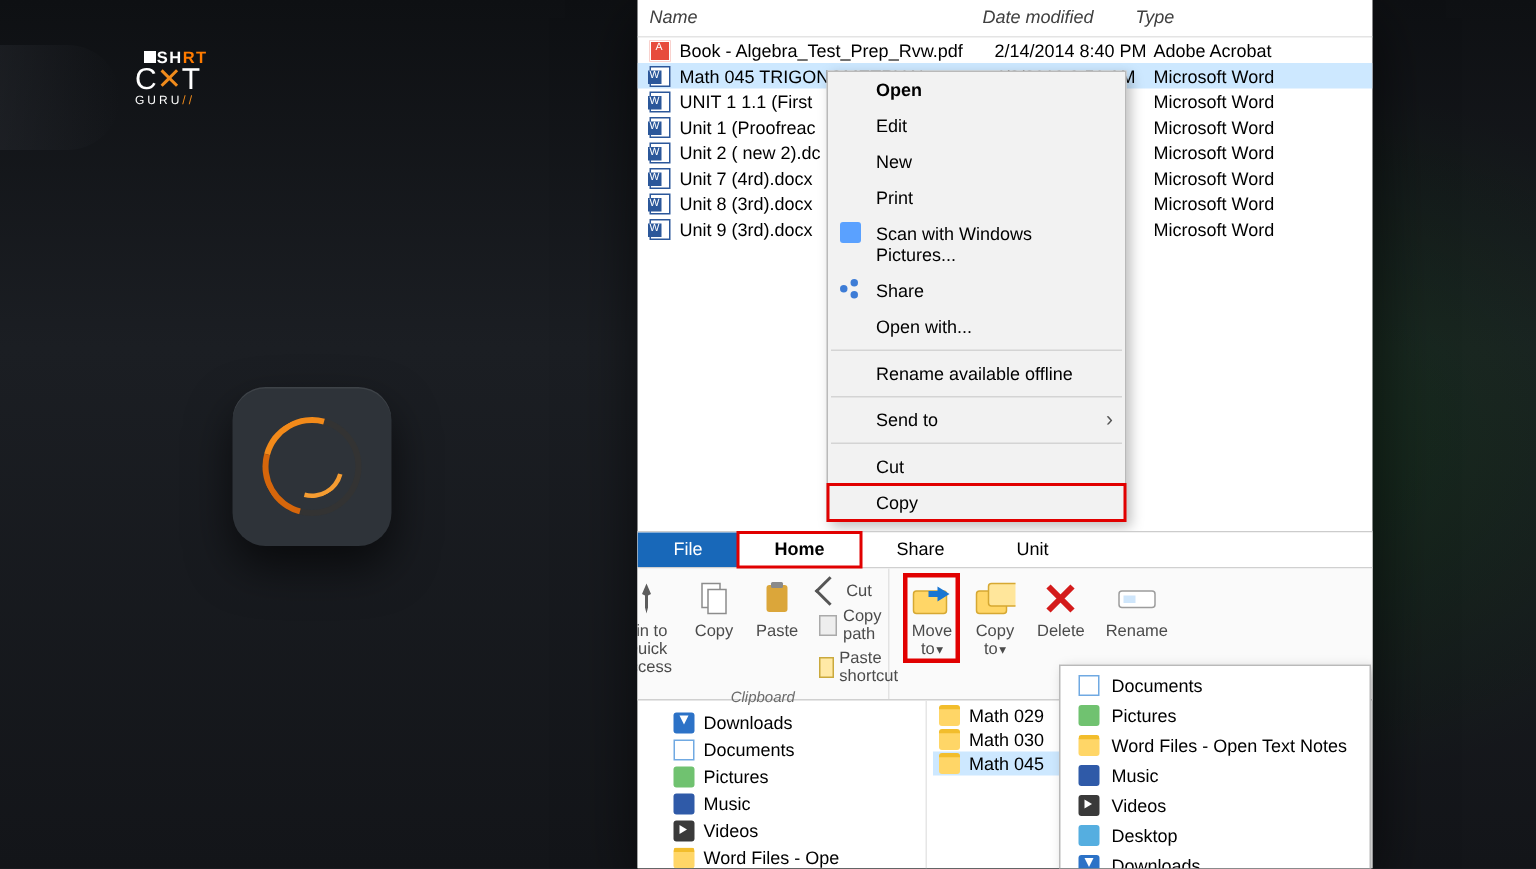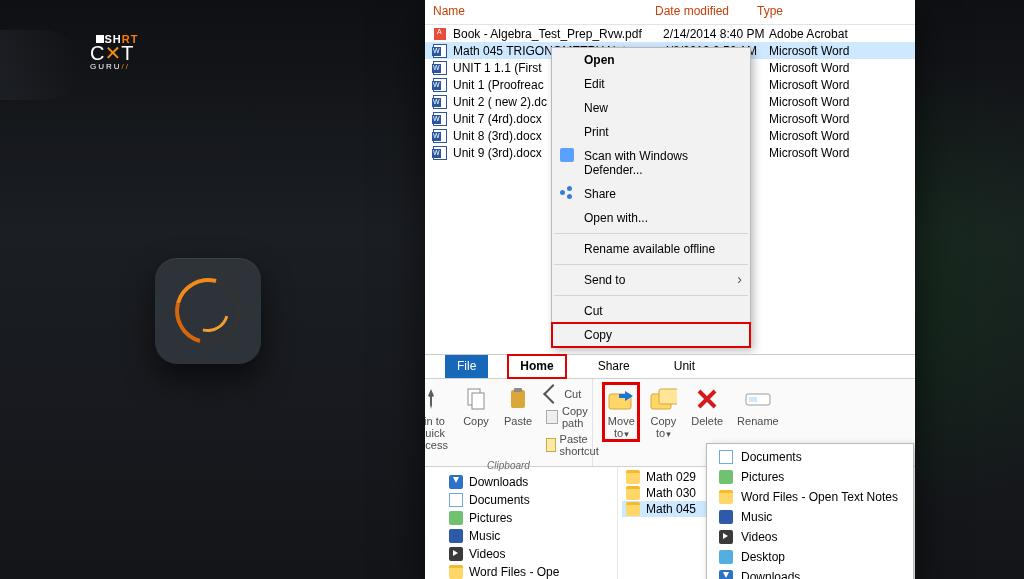--- a/index.html
+++ b/index.html
@@ -16,21 +16,21 @@
   .logo-brand .guru .sw { color: #f08b1c; }
 
   .app-tile { position: absolute; left: 155px; top: 258px; width: 106px; height: 106px; background: #2e3339; border-radius: 22px; box-shadow: 0 14px 30px rgba(0,0,0,.6), inset 0 1px 0 rgba(255,255,255,.08); display: flex; align-items: center; justify-content: center; }
   .ring { width: 66px; height: 66px; border-radius: 50%; border: 4px solid #333; position: relative; }
   .ring::before { content: ""; position: absolute; inset: -4px; border-radius: 50%; border: 4px solid transparent; border-top-color: #f28a1a; border-left-color: #d6660b; transform: rotate(-30deg); }
   .ring::after { content: ""; position: absolute; inset: 8px; border-radius: 50%; border: 3px solid transparent; border-top-color: #f59c31; transform: rotate(150deg); }
 
   
   .explorer { position: absolute; right: 109px; top: 0; width: 490px; height: 579px; background: #fff; box-shadow: 0 12px 40px rgba(0,0,0,.6); overflow: hidden; }
   .file-pane { height: 354px; overflow: hidden; position: relative; }
-  .col-headers { display: grid; grid-template-columns: 222px 102px 160px; font-size: 12px; color: #c2410c; padding: 4px 6px 6px 8px; border-bottom: 1px solid #e4e4e4; }
+  .col-headers { display: grid; grid-template-columns: 222px 102px 160px; font-size: 12px; color: #404040; padding: 4px 6px 6px 8px; border-bottom: 1px solid #e4e4e4; font-style: italic; }
   .file-list { font-size: 12px; }
   .file-row { display: grid; grid-template-columns: 16px 206px 102px 160px; align-items: center; padding: 1px 6px 1px 8px; height: 17px; gap: 4px; }
   .file-row.sel { background: #cde8ff; }
   .file-row .name { white-space: nowrap; overflow: hidden; text-overflow: ellipsis; }
   .ico { width: 14px; height: 14px; display: inline-block; }
   .ico-pdf { background: #e74c3c; border: 1px solid #fff; position: relative; }
   .ico-pdf::after { content: "A"; color: #fff; font-size: 7px; position: absolute; left: 3px; top: 0; }
   .ico-doc { background: #fff; border: 1px solid #2b579a; position: relative; }
   .ico-doc::before { content: ""; position: absolute; left: -2px; top: 2px; width: 9px; height: 9px; background: #2b579a; }
   .ico-doc::after { content: "W"; color: #fff; font-size: 7px; position: absolute; left: -1px; top: 2px; }
@@ -44,21 +44,21 @@
   .mi-shield { background: #5aa1ff; border-radius: 2px; }
   .mi-share { position: relative; }
   .mi-share::before, .mi-share::after { content: ""; position: absolute; width: 5px; height: 5px; background: #3d7cd6; border-radius: 50%; }
   .mi-share::before { left: 0; top: 4px; }
   .mi-share::after { left: 7px; top: 0; box-shadow: 0 8px 0 #3d7cd6; }
   .hl-red { outline: 2px solid #e10000; outline-offset: -1px; }
 
   
   .ribbon-window { position: absolute; left: 0; top: 354px; right: 0; bottom: 0; border-top: 1px solid #ccc; background: #fff; }
   .tabs { display: flex; align-items: stretch; height: 24px; font-size: 12px; border-bottom: 1px solid #d0d0d0; background: #fff; }
-  .tab { padding: 4px 12px; cursor: pointer; margin-left: 20px; }
+  .tab { padding: 4px 24px; cursor: pointer; }
   .tab.file { background: #1868b9; color: #fff; }
   .tab.active { font-weight: 600; }
   .ribbon { display: flex; height: 88px; border-bottom: 1px solid #d0d0d0; background: #fafafa; }
   .grp { border-right: 1px solid #e3e3e3; padding: 4px 8px 2px; display: flex; flex-direction: column; align-items: center; justify-content: space-between; }
   .grp-lbl { font-size: 10px; color: #6b6b6b; text-align: center; margin-top: 2px; font-style: italic; }
   .btns-row { display: flex; gap: 6px; align-items: flex-start; }
   .rbtn { display: flex; flex-direction: column; align-items: center; font-size: 11px; color: #4b4b4b; cursor: pointer; padding: 2px 4px; }
   .rbtn .ricon { width: 28px; height: 28px; margin-bottom: 2px; display: flex; align-items: center; justify-content: center; }
   .mini-list { font-size: 11px; color: #4b4b4b; display: flex; flex-direction: column; gap: 2px; padding-top: 3px; }
   .mini-item { display: flex; align-items: center; gap: 4px; padding: 1px 4px; cursor: pointer; }
@@ -165,21 +165,21 @@
           <span></span>
           <span>Microsoft Word</span>
         </div>
       </div>
 
     <div class="ctx">
       <div class="item"><b>Open</b></div>
       <div class="item">Edit</div>
       <div class="item">New</div>
       <div class="item">Print</div>
-      <div class="item"><span class="mi mi-shield"></span><span>Scan with Windows Defender...</span></div>
+      <div class="item"><span class="mi mi-shield"></span><span>Scan with Windows Pictures...</span></div>
       <div class="item"><span class="mi mi-share"></span><span>Share</span></div>
       <div class="item">Open with...</div>
       <div class="sep"></div>
       <div class="item">Rename available offline</div>
       <div class="sep"></div>
       <div class="item arrow">Send to</div>
       <div class="sep"></div>
       <div class="item">Cut</div>
       <div class="item hl-red">Copy</div>
 

